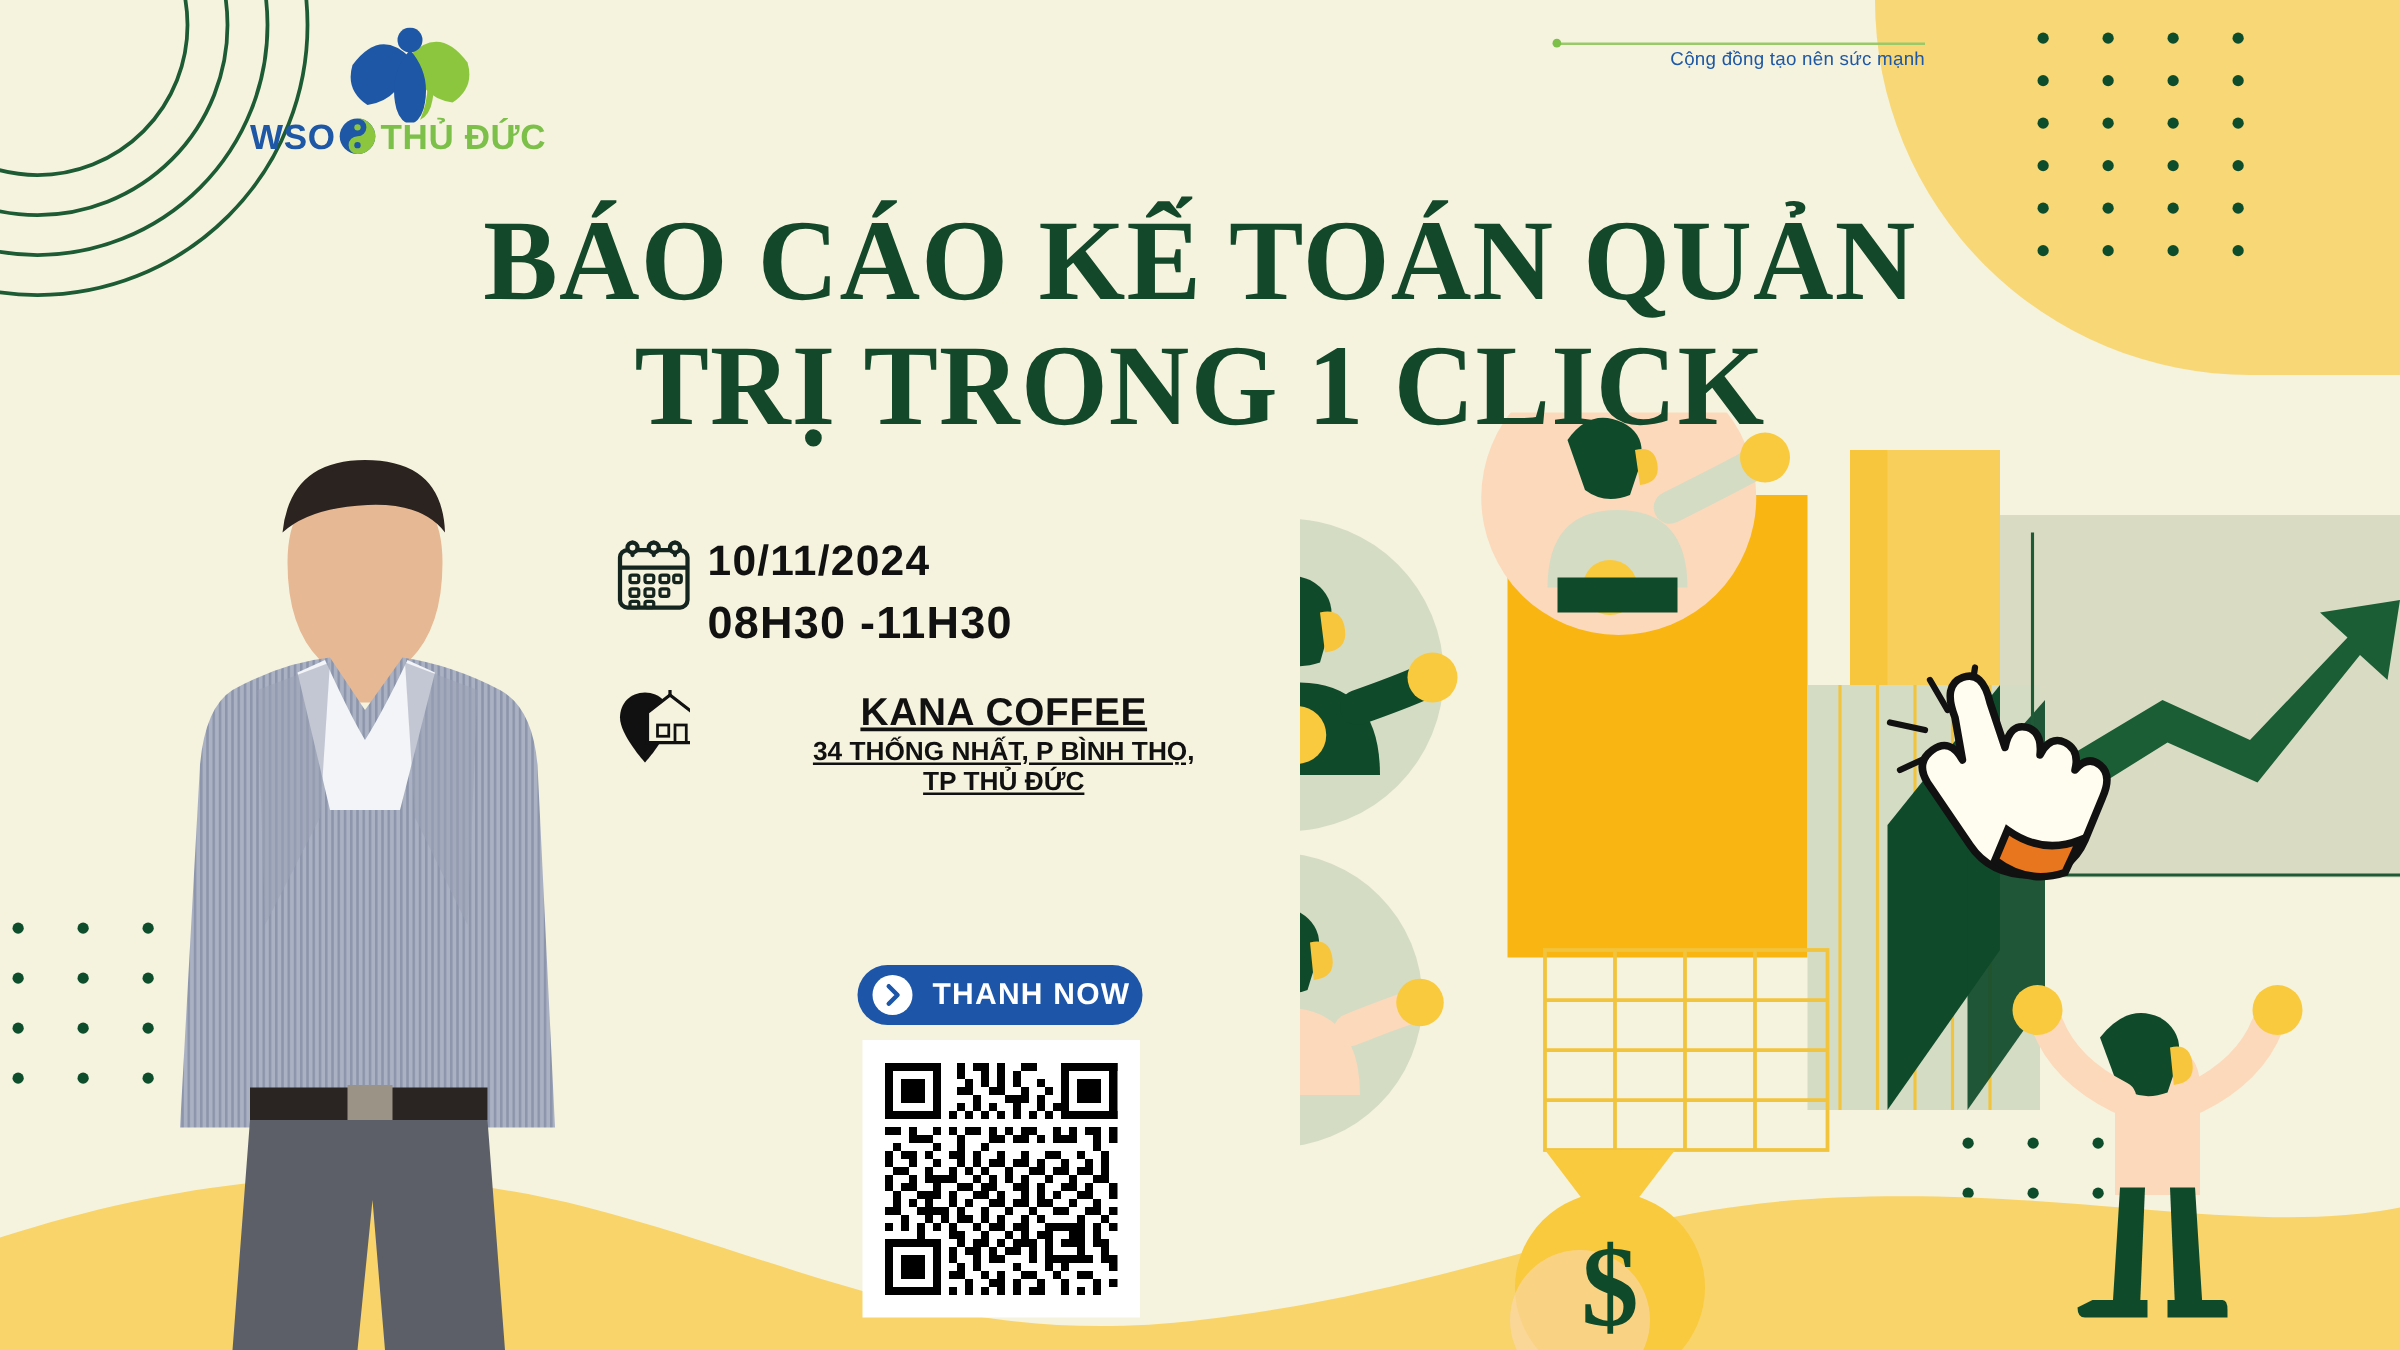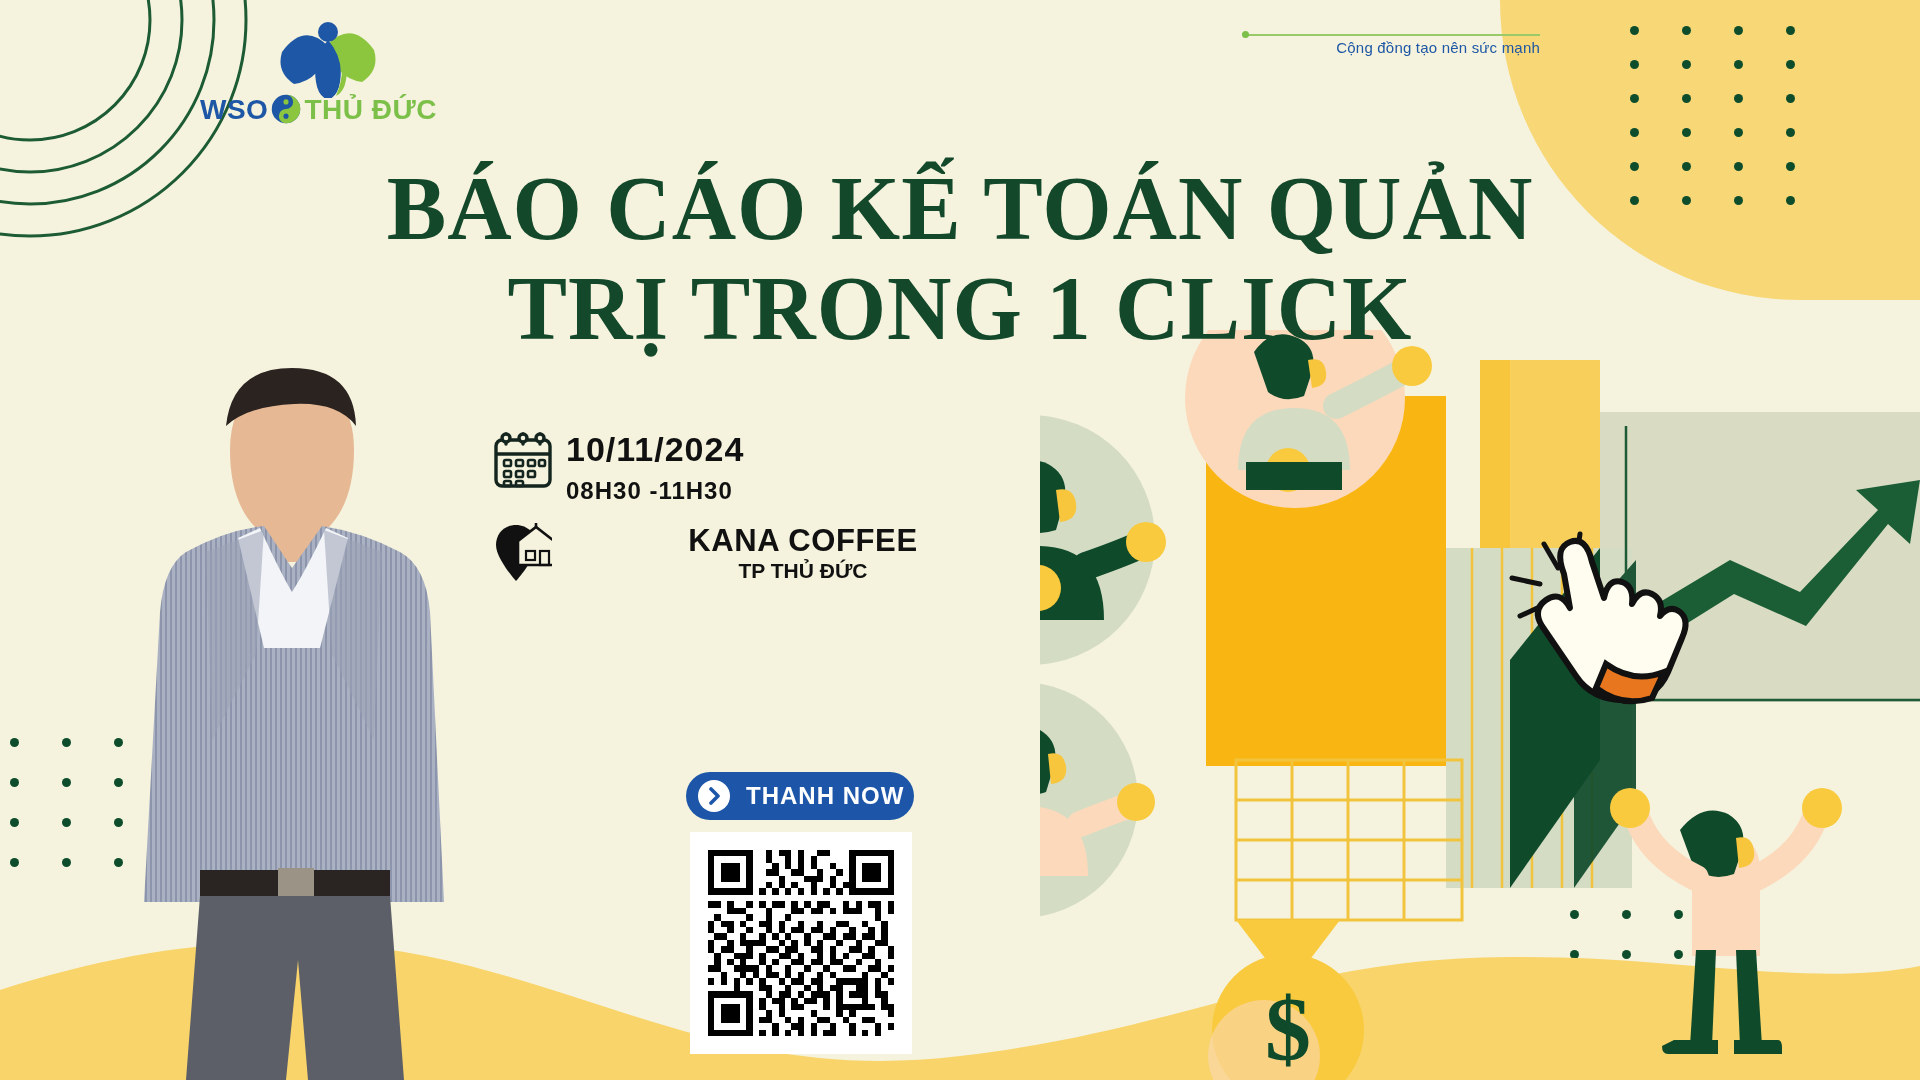--- a/index.html
+++ b/index.html
@@ -65,21 +65,21 @@
   }
   .title-l2 { margin-top:2px; }
 
   
   .info { position:absolute; left:480px; top:430px; width:560px; color:#111; }
   .info-row { display:flex; margin-bottom:6px; }
   .info-icon { width:86px; flex:0 0 86px; display:flex; justify-content:center; }
   .info-txt { flex:1; }
 
   .when-date { font-size:34px; font-weight:bold; letter-spacing:1px; }
-  .when-time { font-size:24px; font-weight:bold; letter-spacing:1px; margin-top:8px; }
+  .when-time { font-size:36px; font-weight:bold; letter-spacing:1px; margin-top:8px; }
 
   .venue { text-align:center; }
   .venue-name { font-size:31px; font-weight:bold; letter-spacing:.6px; }
   .venue-addr1 { font-size:21px; font-weight:bold; margin-top:2px; }
   .venue-addr2 { font-size:21px; font-weight:bold; }
 
   .speaker-name { font-size:31px; font-weight:bold; letter-spacing:.3px; }
 
   
   .cta {
@@ -377,32 +377,33 @@
             <rect x="24" y="51" width="7" height="5" rx="1.6"></rect>
           </g>
         </svg>
       </div>
       <div class="info-txt">
         <div class="when-date">10/11/2024</div>
         <div class="when-time">08H30 -11H30</div>
       </div>
     </div>
 
-    <div class="info-row" style="margin-top:18px;">
+    <div class="info-row" style="margin-top:33px;text-decoration:underline;">
       <div class="info-icon">
         <svg width="58" height="62" viewBox="0 0 58 62">
           <path d="M22 2 C10 2 2 11 2 22 C2 36 22 58 22 58 C22 58 42 36 42 22 C42 11 34 2 22 2 Z" fill="#111"></path>
           <path d="M24 18 l18 -14 l18 14 v24 h-36 z" fill="#f5f3de" stroke="#111" stroke-width="2.6"></path>
           <rect x="32" y="28" width="9" height="9" fill="none" stroke="#111" stroke-width="2.2"></rect>
           <rect x="46" y="28" width="9" height="14" fill="none" stroke="#111" stroke-width="2.2"></rect>
           <line x1="42" y1="4" x2="42" y2="-2" stroke="#111" stroke-width="2.6"></line>
         </svg>
       </div>
       <div class="info-txt venue">
         <div class="venue-name">KANA COFFEE</div>
+        <div class="venue-addr1">34 THỐNG NHẤT, P BÌNH THỌ,</div>
         <div class="venue-addr2">TP THỦ ĐỨC</div>
       </div>
     </div>
 
   </div>
 
   <div class="cta">
     <div class="cta-arrow">
       <svg width="18" height="18" viewBox="0 0 18 18">
         <path d="M6 2 L13 9 L6 16" fill="none" stroke="#1d56a8" stroke-width="3.6" stroke-linecap="round" stroke-linejoin="round"></path>

